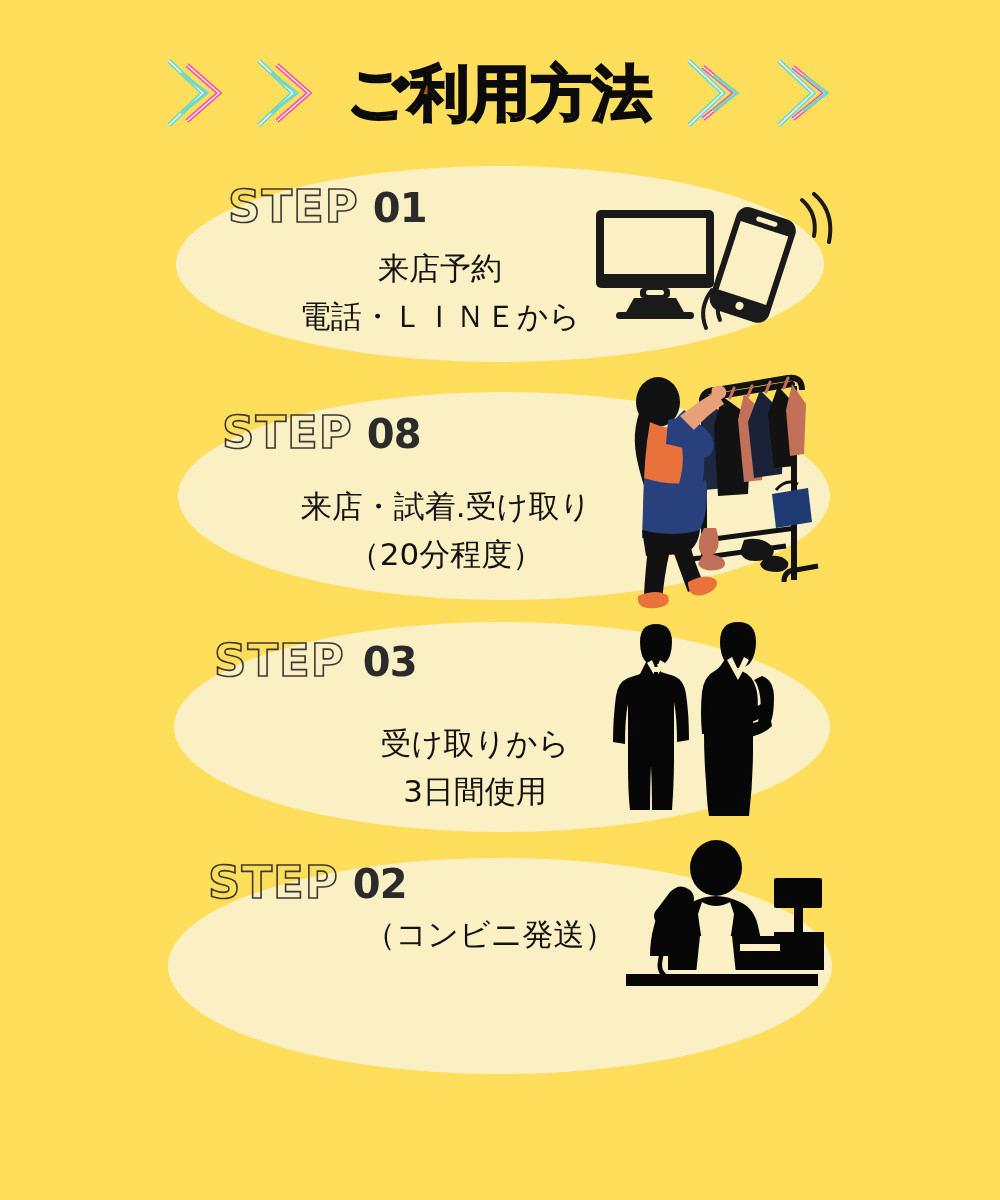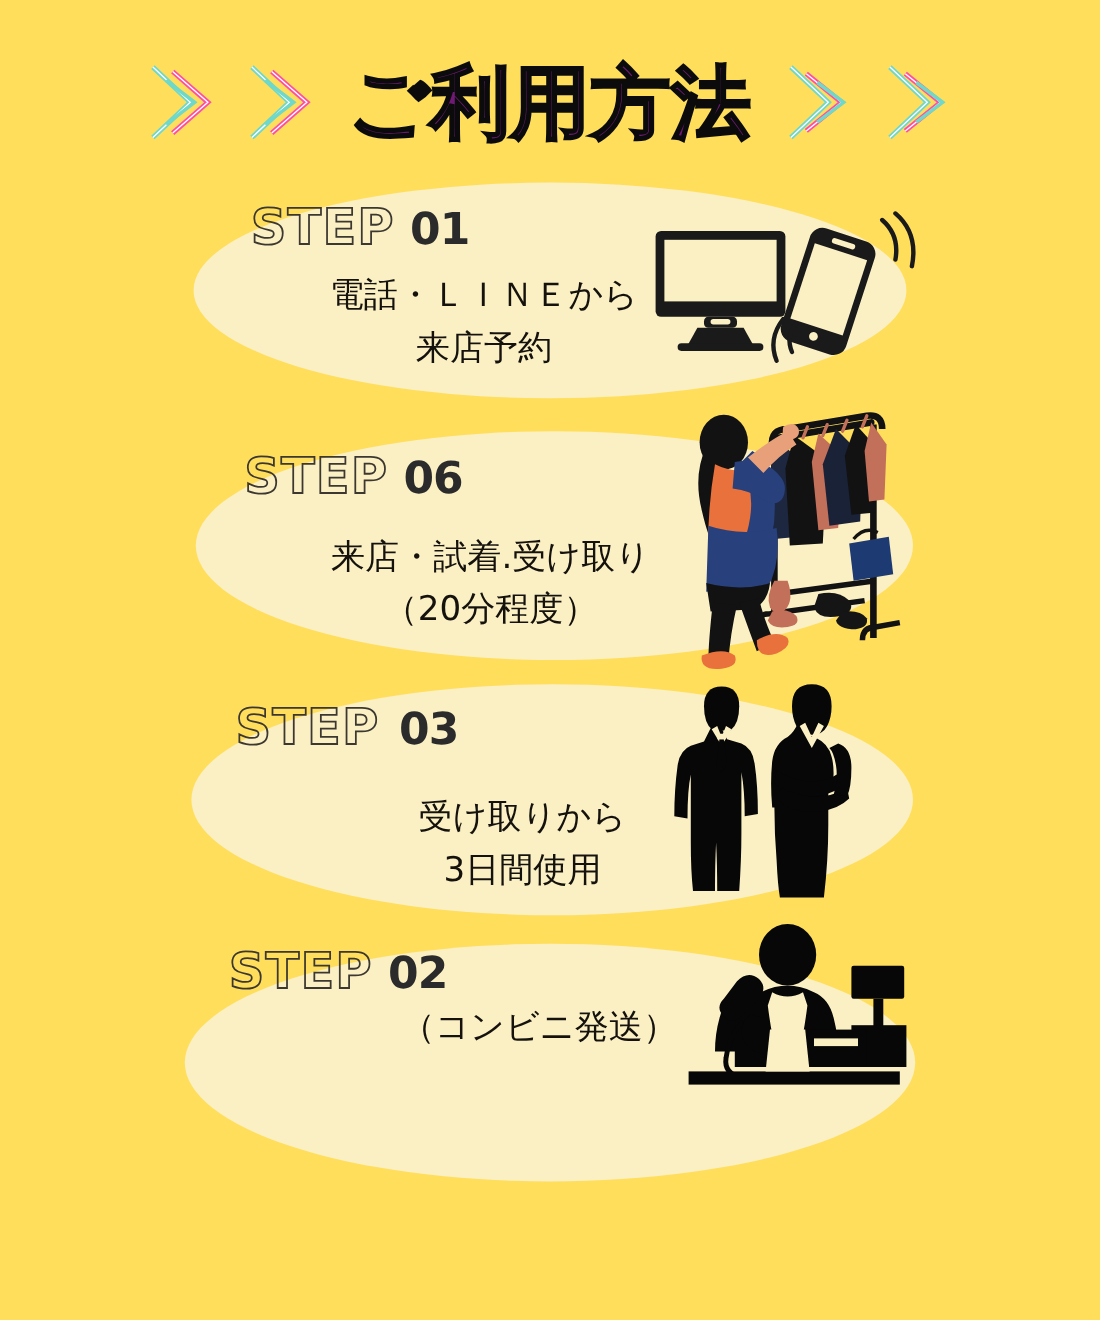--- a/index.html
+++ b/index.html
@@ -47,23 +47,23 @@
   .chev {
     position: relative;
     width: 72px;
     height: 84px;
     flex: none;
   }
   .chev svg { display:block; position:absolute; left:0; top:0; }
 
   .title {
     font-family: "DejaVu Sans", "Liberation Sans", sans-serif;
-    font-size: 72px;
+    font-size: 60px;
     font-weight: 700;
-    color: #701a75;
+    color: #a16207;
     letter-spacing: 1px;
     line-height: 1;
     white-space: nowrap;
     -webkit-text-stroke: 2.5px #0B0B0B;
     padding: 0 10px;
   }
 
   
   .step {
     position: absolute;
@@ -206,22 +206,22 @@
   <div class="step step-1">
     <div class="blob"></div>
     <div class="step-inner">
 
       <div class="step-label">
         <span class="step-word">STEP</span>
         <span class="step-num gap-wide">01</span>
       </div>
 
       <div class="step-text">
+        <span class="ln">来店予約</span>
         <span class="ln">電話・ＬＩＮＥから</span>
-        <span class="ln">来店予約</span>
       </div>
 
       <div class="art">
         <svg viewBox="0 0 250 140">
 
           <rect x="8" y="18" width="118" height="78" rx="5" fill="#1A1A1A"></rect>
           <rect x="16" y="26" width="102" height="56" fill="#FBF0C4"></rect>
           <rect x="52" y="96" width="30" height="10" rx="4" fill="#1A1A1A"></rect>
           <rect x="58" y="98" width="18" height="5" rx="2.5" fill="#FBF0C4"></rect>
           <path d="M46 106 L88 106 L97 122 L37 122 Z" fill="#1A1A1A"></path>
@@ -244,21 +244,21 @@
 
     </div>
   </div>
 
   <div class="step step-2">
     <div class="blob"></div>
     <div class="step-inner">
 
       <div class="step-label">
         <span class="step-word">STEP</span>
-        <span class="step-num gap-wide">06</span>
+        <span class="step-num gap-wide">08</span>
       </div>
 
       <div class="step-text">
         <span class="ln">来店・試着.受け取り</span>
         <span class="ln">（20分程度）</span>
       </div>
 
       <div class="art">
         <svg viewBox="0 0 244 240">
 

